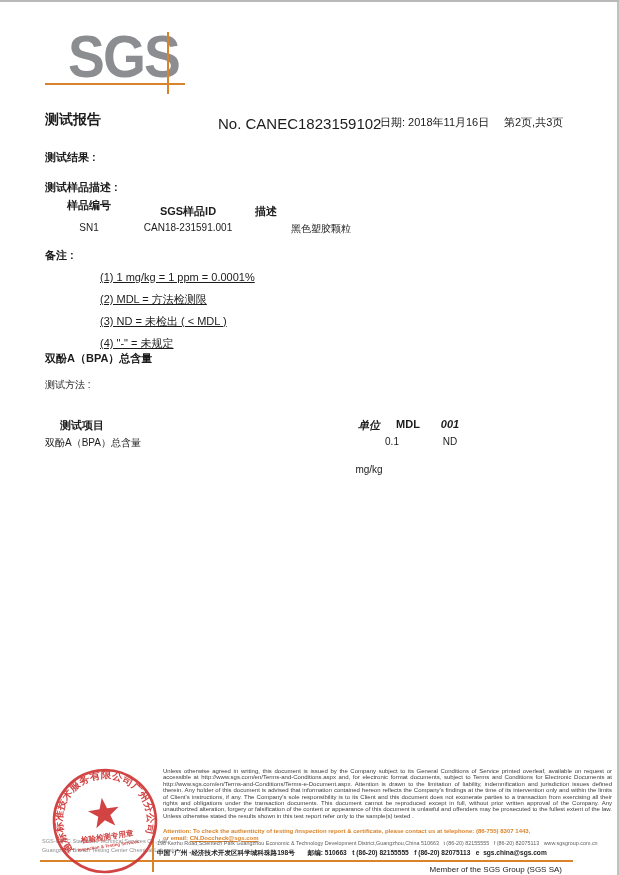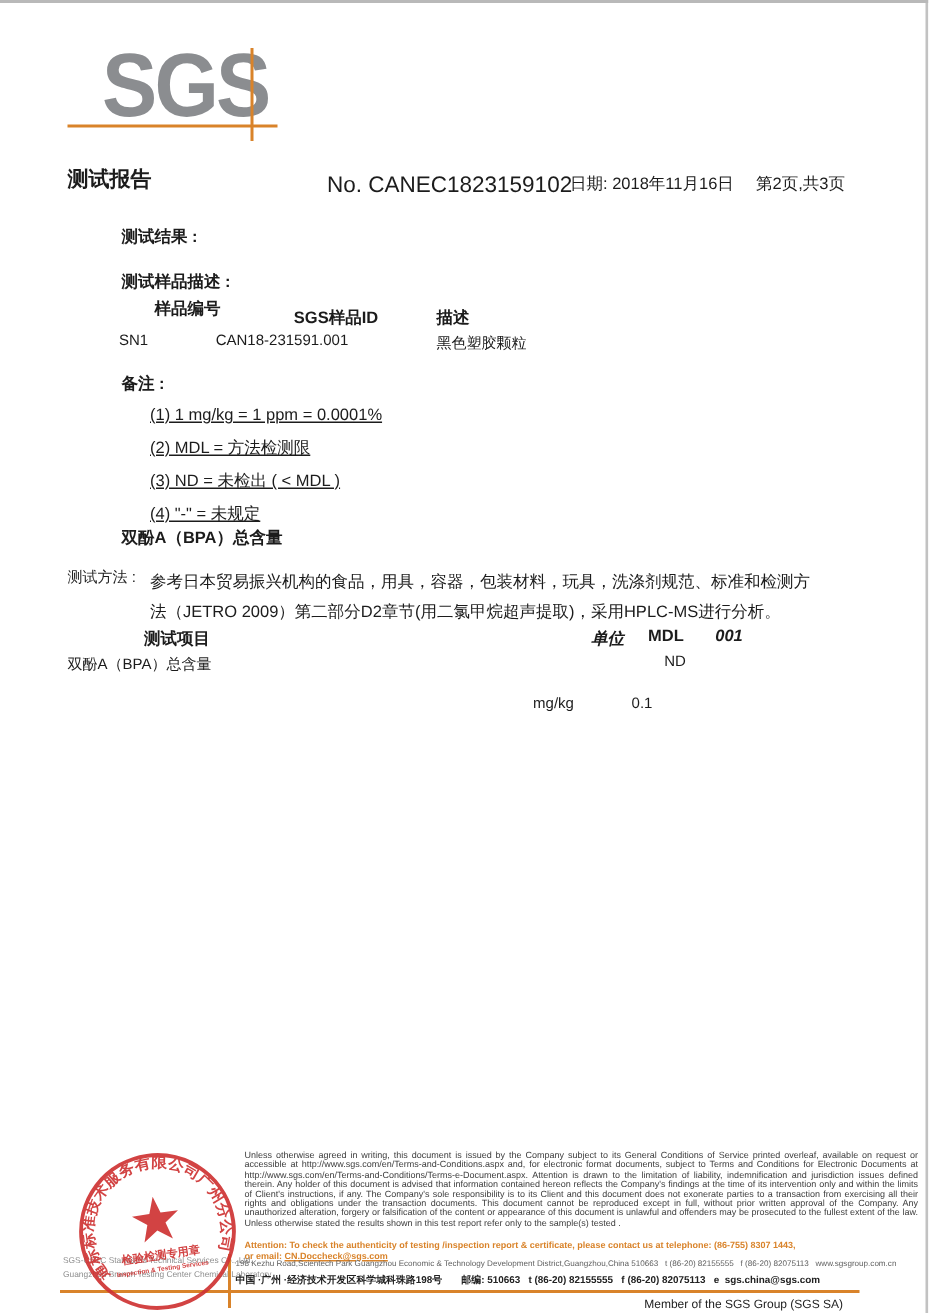--- a/index.html
+++ b/index.html
@@ -13,21 +13,21 @@
   
   .logo-text{position:absolute;left:68px;top:28px;font-size:60px;line-height:54px;
     font-weight:bold;color:#8b8d90;letter-spacing:-2px;transform:scaleX(.92);transform-origin:left;}
   .logo-hline{position:absolute;left:45px;top:81px;width:140px;height:2px;background:#d9832a;}
   .logo-vline{position:absolute;left:167px;top:30px;width:2px;height:62px;background:#d9832a;}
   
   .title{position:absolute;left:45px;top:109px;font-size:14px;font-weight:bold;}
   .repno{position:absolute;left:218px;top:113px;font-size:15px;}
   .repdate{position:absolute;left:380px;top:113px;font-size:11px;}
   .reppage{position:absolute;left:504px;top:113px;font-size:11px;}
-  .lbl{font-size:11px;font-weight:bold;margin-left:36px;}
+  .lbl{font-size:11px;font-weight:bold;}
   .pos{position:absolute;}
   .u{}
   .it{font-style:italic;}
   .ctr{text-align:center;}
   .t11{font-size:10px;}
   
   .notes{position:absolute;left:100px;top:264px;font-size:11px;line-height:22px;text-decoration:underline;}
   
   .method-text{position:absolute;left:100px;top:376px;width:440px;font-size:11px;line-height:20px;}
   
@@ -75,29 +75,28 @@
   <div class="pos lbl" style="left:45px;top:246px;">备注 :</div>
   <div class="notes">
     <div>(1) 1 mg/kg = 1 ppm = 0.0001%</div>
     <div>(2) MDL = 方法检测限</div>
     <div>(3) ND = 未检出 ( &lt; MDL )</div>
     <div>(4) "-" = 未规定</div>
   </div>
 
   <div class="pos lbl u" style="left:45px;top:349px;">双酚A（BPA）总含量</div>
   <div class="pos t11" style="left:45px;top:376px;">测试方法 :</div>
-  <div class="method-text">参考日本贸易振兴机构的食品，用具，容器，包装材料，玩具，洗涤剂规范、标准和检测方法（JETRO 2009）第二部分D2章节(用二氯甲烷超声提取)，采用HPLC-MS进行分析。</div>
 
   <div class="pos lbl u" style="left:60px;top:416px;">测试项目</div>
   <div class="pos lbl u it ctr" style="left:349px;top:416px;width:40px;">单位</div>
   <div class="pos lbl u ctr" style="left:388px;top:416px;width:40px;">MDL</div>
   <div class="pos lbl u it ctr" style="left:430px;top:416px;width:40px;">001</div>
   <div class="pos t11" style="left:45px;top:434px;">双酚A（BPA）总含量</div>
   <div class="pos t11 ctr" style="left:349px;top:434px;width:40px;margin-top:28px;">mg/kg</div>
-  <div class="pos t11 ctr" style="left:408px;top:434px;width:40px;margin-top:28px;">0.1</div>
+  <div class="pos t11 ctr" style="left:372px;top:434px;width:40px;">0.1</div>
   <div class="pos t11 ctr" style="left:430px;top:434px;width:40px;">ND</div>
 
   <div class="legal">Unless otherwise agreed in writing, this document is issued by the Company subject to its General Conditions of Service printed overleaf, available on request or accessible at http://www.sgs.com/en/Terms-and-Conditions.aspx and, for electronic format documents, subject to Terms and Conditions for Electronic Documents at http://www.sgs.com/en/Terms-and-Conditions/Terms-e-Document.aspx. Attention is drawn to the limitation of liability, indemnification and jurisdiction issues defined therein. Any holder of this document is advised that information contained hereon reflects the Company's findings at the time of its intervention only and within the limits of Client's instructions, if any. The Company's sole responsibility is to its Client and this document does not exonerate parties to a transaction from exercising all their rights and obligations under the transaction documents. This document cannot be reproduced except in full, without prior written approval of the Company. Any unauthorized alteration, forgery or falsification of the content or appearance of this document is unlawful and offenders may be prosecuted to the fullest extent of the law. Unless otherwise stated the results shown in this test report refer only to the sample(s) tested .</div>
   <div class="attention">
     <span>Attention: To check the authenticity of testing /inspection report &amp; certificate, please contact us at telephone: (86-755) 8307 1443,</span><br>
     <span>or email: </span><span class="mail">CN.Doccheck@sgs.com</span>
   </div>
 
   <div class="company" style="top:836px;">SGS-CSTC Standards Technical Services Co., Ltd.</div>
   <div class="company" style="top:845px;">Guangzhou Branch Testing Center Chemical Laboratory</div>

